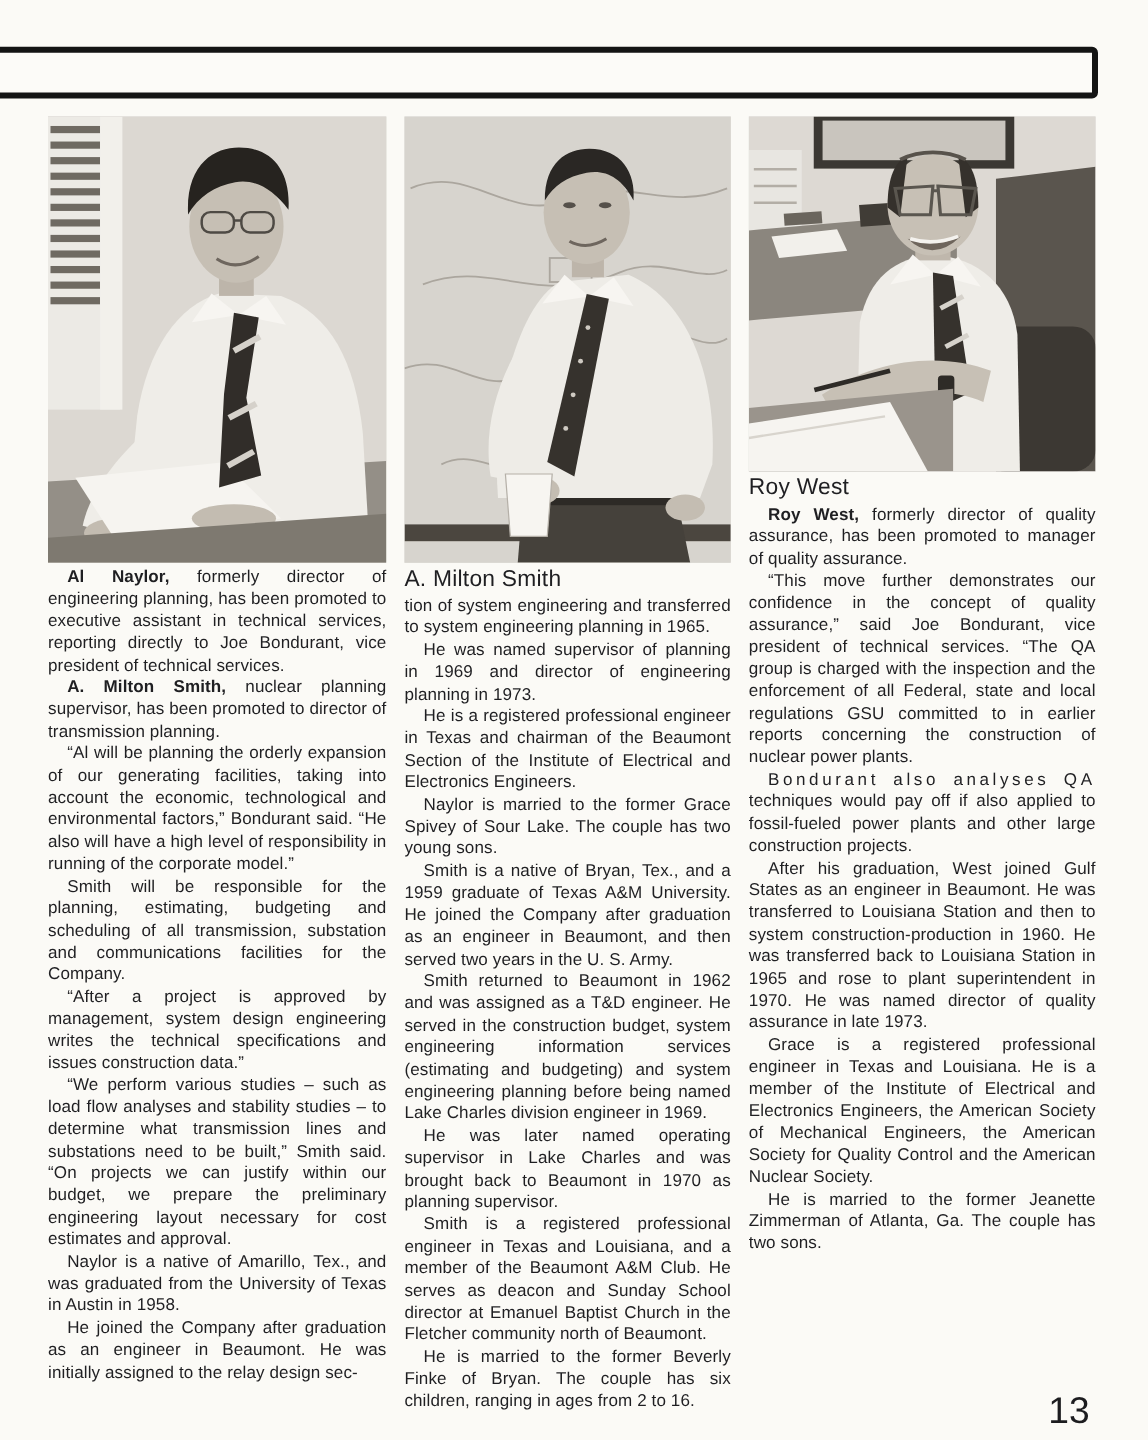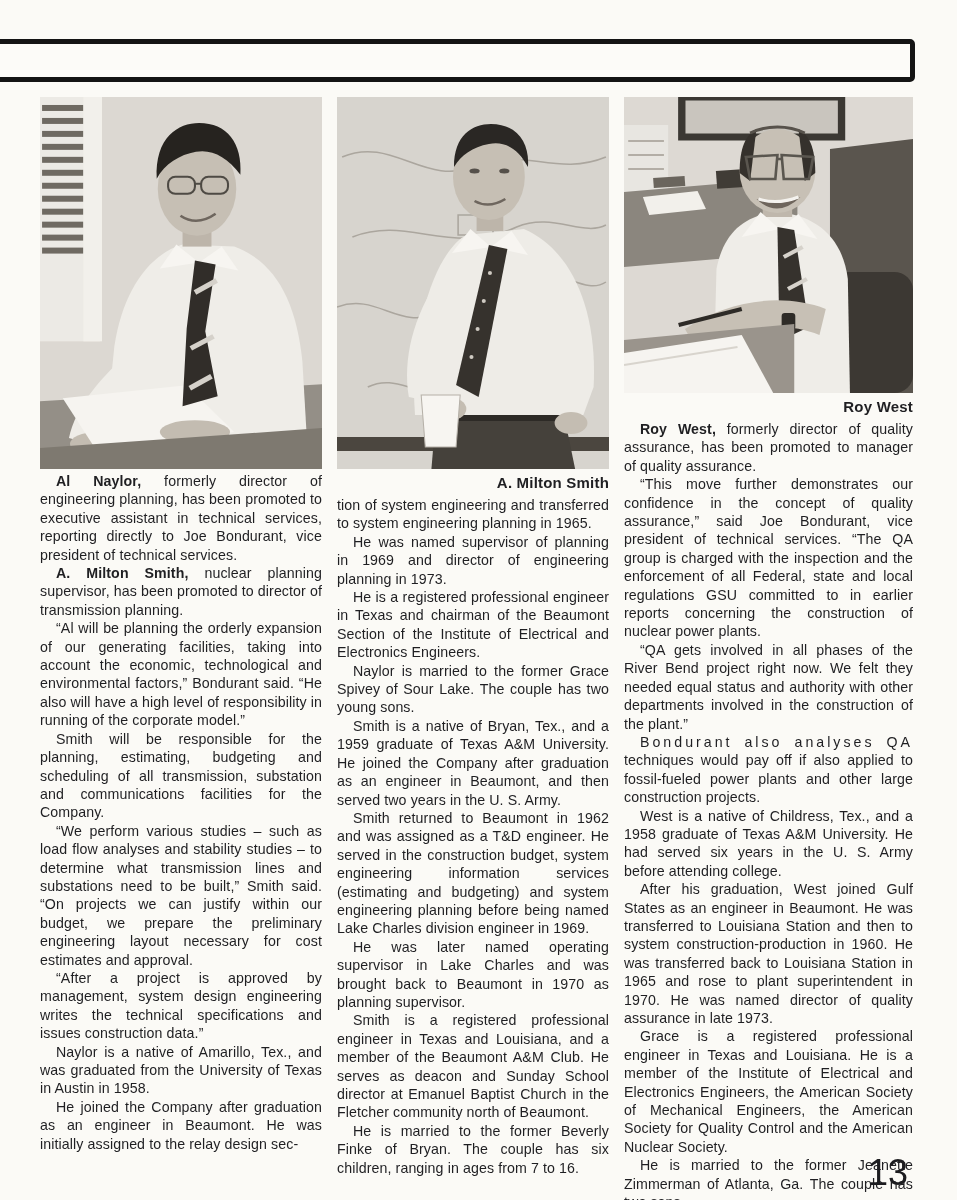--- a/index.html
+++ b/index.html
@@ -38,42 +38,42 @@
   figure{margin:0;}
   .photo{
     width:100%;
     background:#d8d5cf;
     overflow:hidden;
   }
   .photo svg{display:block;width:100%;height:100%;}
   .photo-tall{height:372px;}
   .photo-short{height:296px;}
   .caption{
-    text-align:right;
-    font-weight:700;
-    font-size:15px;
+    text-align:left;
+    font-weight:400;
+    font-size:19px;
     line-height:20px;
     margin-top:4px;
     letter-spacing:.2px;
   }
   .body-text{
     margin-top:3px;
     font-size:14.2px;
     line-height:18.4px;
     text-align:justify;
     letter-spacing:.1px;
   }
   .para{margin:0;text-indent:16px;}
   .para.no-indent{text-indent:0;}
   .lead{font-weight:700;}
   .lead.spaced{font-weight:400;letter-spacing:3px;}
   .page-number{
     position:absolute;
     right:49px;bottom:9px;
-    font-size:36px;
+    font-size:31px;
     line-height:1;
     color:#1c1c1f;
   }
 </style>
 </head>
 <body>
 
 <div class="page">
 
   <div class="masthead"></div>
@@ -131,23 +131,23 @@
       <div class="body-text">
 
           <p class="para"><span class="lead">Al Naylor,</span><span> formerly director of engineering planning, has been promoted to executive assistant in technical services, reporting directly to Joe Bondurant, vice president of technical services.</span></p>
 
           <p class="para"><span class="lead">A. Milton Smith,</span><span> nuclear planning supervisor, has been promoted to director of transmission planning.</span></p>
 
           <p class="para"><span>“Al will be planning the orderly expansion of our generating facilities, taking into account the economic, technological and environmental factors,” Bondurant said. “He also will have a high level of responsibility in running of the corporate model.”</span></p>
 
           <p class="para"><span>Smith will be responsible for the planning, estimating, budgeting and scheduling of all transmission, substation and communications facilities for the Company.</span></p>
 
+          <p class="para"><span>“After a project is approved by management, system design engineering writes the technical specifications and issues construction data.”</span></p>
+
           <p class="para"><span>“We perform various studies – such as load flow analyses and stability studies – to determine what transmission lines and substations need to be built,” Smith said. “On projects we can justify within our budget, we prepare the preliminary engineering layout necessary for cost estimates and approval.</span></p>
-
-          <p class="para"><span>“After a project is approved by management, system design engineering writes the technical specifications and issues construction data.”</span></p>
 
           <p class="para"><span>Naylor is a native of Amarillo, Tex., and was graduated from the University of Texas in Austin in 1958.</span></p>
 
           <p class="para"><span>He joined the Company after graduation as an engineer in Beaumont. He was initially assigned to the relay design sec-</span></p>
         </div>
     </section>
 
     <section class="col col-2">
       <figure>
         <div class="photo photo-tall">
@@ -201,21 +201,21 @@
           <p class="para"><span>Naylor is married to the former Grace Spivey of Sour Lake. The couple has two young sons.</span></p>
 
           <p class="para"><span>Smith is a native of Bryan, Tex., and a 1959 graduate of Texas A&amp;M University. He joined the Company after graduation as an engineer in Beaumont, and then served two years in the U. S. Army.</span></p>
 
           <p class="para"><span>Smith returned to Beaumont in 1962 and was assigned as a T&amp;D engineer. He served in the construction budget, system engineering information services (estimating and budgeting) and system engineering planning before being named Lake Charles division engineer in 1969.</span></p>
 
           <p class="para"><span>He was later named operating supervisor in Lake Charles and was brought back to Beaumont in 1970 as planning supervisor.</span></p>
 
           <p class="para"><span>Smith is a registered professional engineer in Texas and Louisiana, and a member of the Beaumont A&amp;M Club. He serves as deacon and Sunday School director at Emanuel Baptist Church in the Fletcher community north of Beaumont.</span></p>
 
-          <p class="para"><span>He is married to the former Beverly Finke of Bryan. The couple has six children, ranging in ages from 7 to 16.</span></p>
+          <p class="para"><span>He is married to the former Beverly Finke of Bryan. The couple has six children, ranging in ages from 2 to 16.</span></p>
         </div>
     </section>
 
     <section class="col col-3">
       <figure>
         <div class="photo photo-short">
           <svg viewBox="0 0 275 296" preserveAspectRatio="none">
             <rect width="275" height="296" fill="#ddd9d3"></rect>
             <rect x="55" y="0" width="152" height="40" fill="#c9c5be" stroke="#3b3833" stroke-width="7"></rect>
             <rect x="0" y="28" width="42" height="70" fill="#e8e6e1"></rect>
@@ -260,25 +260,23 @@
           </svg>
         </div>
         <figcaption class="caption">Roy West</figcaption>
       </figure>
       <div class="body-text">
 
           <p class="para"><span class="lead">Roy West,</span><span> formerly director of quality assurance, has been promoted to manager of quality assurance.</span></p>
 
           <p class="para"><span>“This move further demonstrates our confidence in the concept of quality assurance,” said Joe Bondurant, vice president of technical services. “The QA group is charged with the inspection and the enforcement of all Federal, state and local regulations GSU committed to in earlier reports concerning the construction of nuclear power plants.</span></p>
 
-          <p class="para"><span>“QA gets involved in all phases of the River Bend project right now. We felt they needed equal status and authority with other departments involved in the construction of the plant.”</span></p>
 
           <p class="para"><span class="lead spaced">Bondurant also analyses QA</span><span> techniques would pay off if also applied to fossil-fueled power plants and other large construction projects.</span></p>
 
-          <p class="para"><span>West is a native of Childress, Tex., and a 1958 graduate of Texas A&amp;M University. He had served six years in the U. S. Army before attending college.</span></p>
 
           <p class="para"><span>After his graduation, West joined Gulf States as an engineer in Beaumont. He was transferred to Louisiana Station and then to system construction-production in 1960. He was transferred back to Louisiana Station in 1965 and rose to plant superintendent in 1970. He was named director of quality assurance in late 1973.</span></p>
 
           <p class="para"><span>Grace is a registered professional engineer in Texas and Louisiana. He is a member of the Institute of Electrical and Electronics Engineers, the American Society of Mechanical Engineers, the American Society for Quality Control and the American Nuclear Society.</span></p>
 
           <p class="para"><span>He is married to the former Jeanette Zimmerman of Atlanta, Ga. The couple has two sons.</span></p>
         </div>
     </section>
 
   </main>

